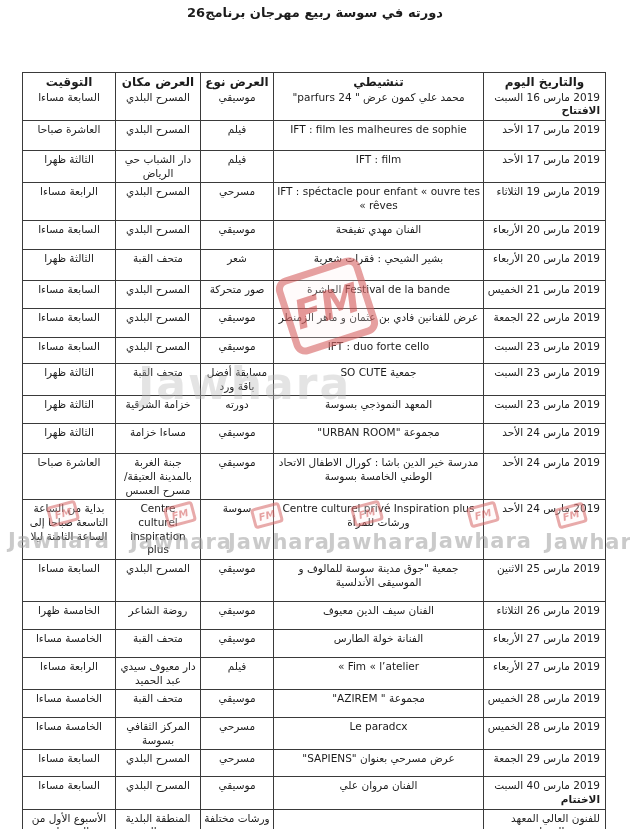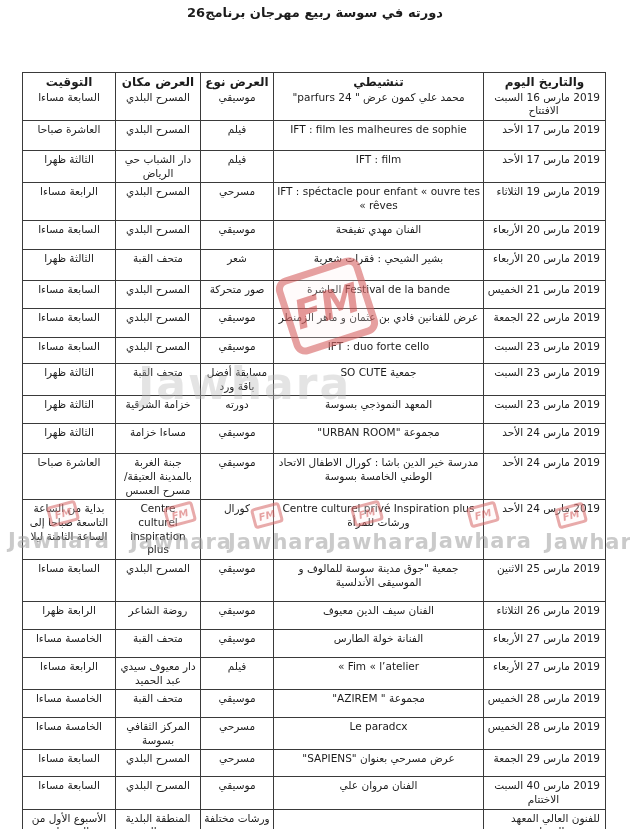--- a/index.html
+++ b/index.html
@@ -27,21 +27,21 @@
     overflow:hidden;
   }
   col.w-date{width:122px;} col.w-show{width:210px;} col.w-type{width:73px;}
   col.w-venue{width:85px;} col.w-time{width:93px;}
   .hdr{
     font-weight:600;font-size:12px;text-align:center;
     direction:ltr;unicode-bidi:isolate;
   }
   .c-date .dmain{direction:ltr;unicode-bidi:isolate;text-align:right;padding-right:2px;}
   .c-date{text-align:right;}
-  .dsub{font-weight:normal;text-align:center;padding-right:2px;}
+  .dsub{font-weight:bold;text-align:right;padding-right:2px;}
   .c-time{text-align:right;padding-right:4px;}
   .c-venue,.c-type,.c-show{text-align:center;}
   
   .wm{position:absolute;pointer-events:none;z-index:6;direction:ltr;}
   .wm-jawhara-big{
     top:358px;left:138px;font-size:44px;font-weight:bold;letter-spacing:2px;
     color:rgba(185,185,185,0.38);
   }
   .wm-jawhara-sm{
     font-size:21px;font-weight:bold;letter-spacing:1px;
@@ -310,21 +310,21 @@
           </td>
         </tr>
         <tr style="height: 48px;">
           <td class="c-date">
             <div class="dmain">‎الأحد ‎24 ‎مارس ‎2019</div>
           </td>
           <td class="c-show">
             <div>Centre culturel privé Inspiration plus ورشات للمرأة</div>
           </td>
           <td class="c-type">
-            <div>كورال</div>
+            <div>سوسة</div>
           </td>
           <td class="c-venue">
             <div>Centre culturel inspiration plus</div>
           </td>
           <td class="c-time">
             <div>بداية من الساعة التاسعة صباحا إلى الساعة الثامنة ليلا</div>
           </td>
         </tr>
         <tr style="height: 42px;">
           <td class="c-date">
@@ -350,21 +350,21 @@
           <td class="c-show">
             <div>الفنان سيف الدين معيوف</div>
           </td>
           <td class="c-type">
             <div>موسيقي</div>
           </td>
           <td class="c-venue">
             <div>روضة الشاعر</div>
           </td>
           <td class="c-time">
-            <div>الرابعة ظهرا</div>
+            <div>الخامسة ظهرا</div>
           </td>
         </tr>
         <tr style="height: 28px;">
           <td class="c-date">
             <div class="dmain">‎الأربعاء ‎27 ‎مارس ‎2019</div>
           </td>
           <td class="c-show">
             <div>الفنانة خولة الطارس</div>
           </td>
           <td class="c-type">

